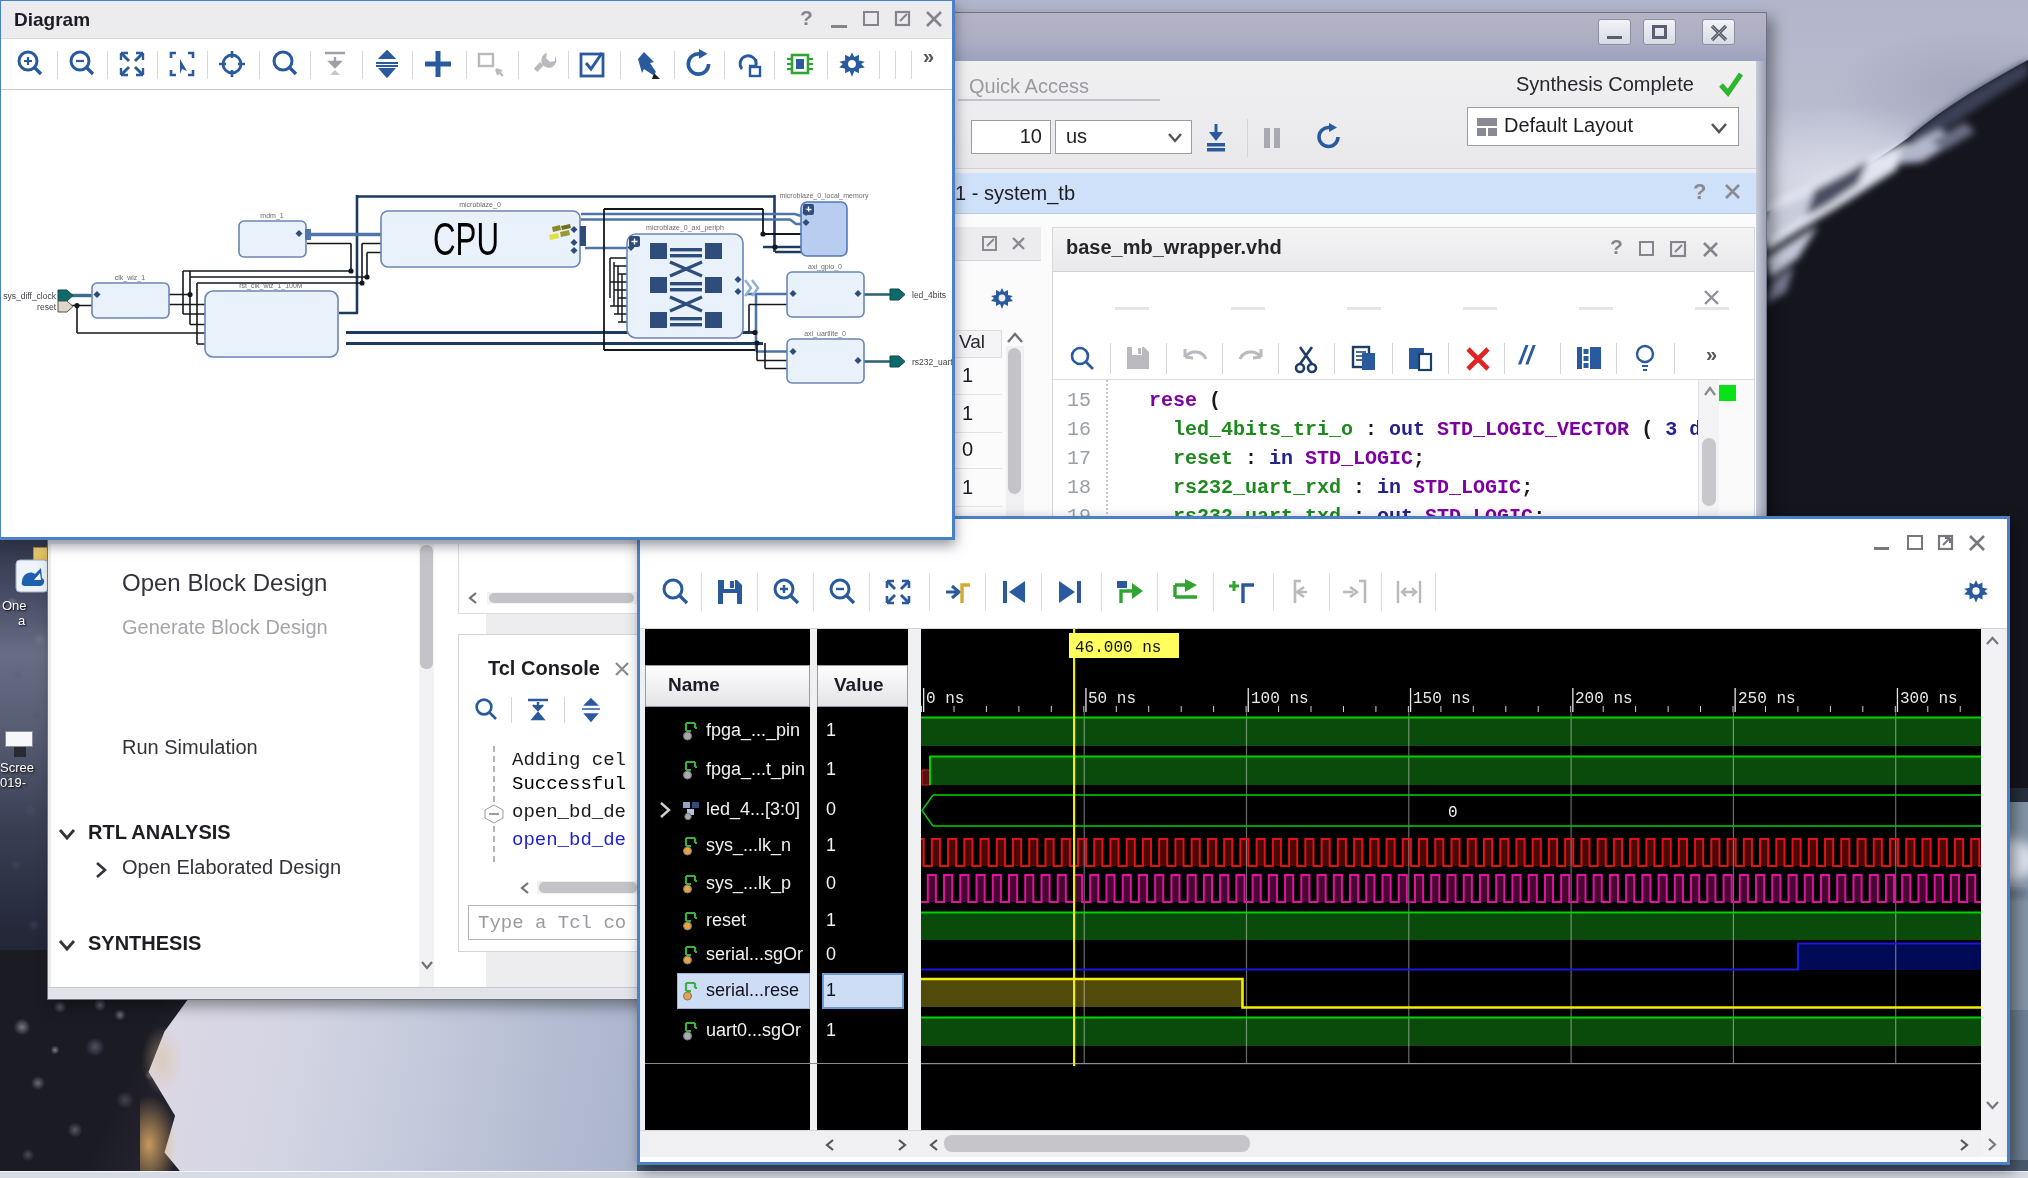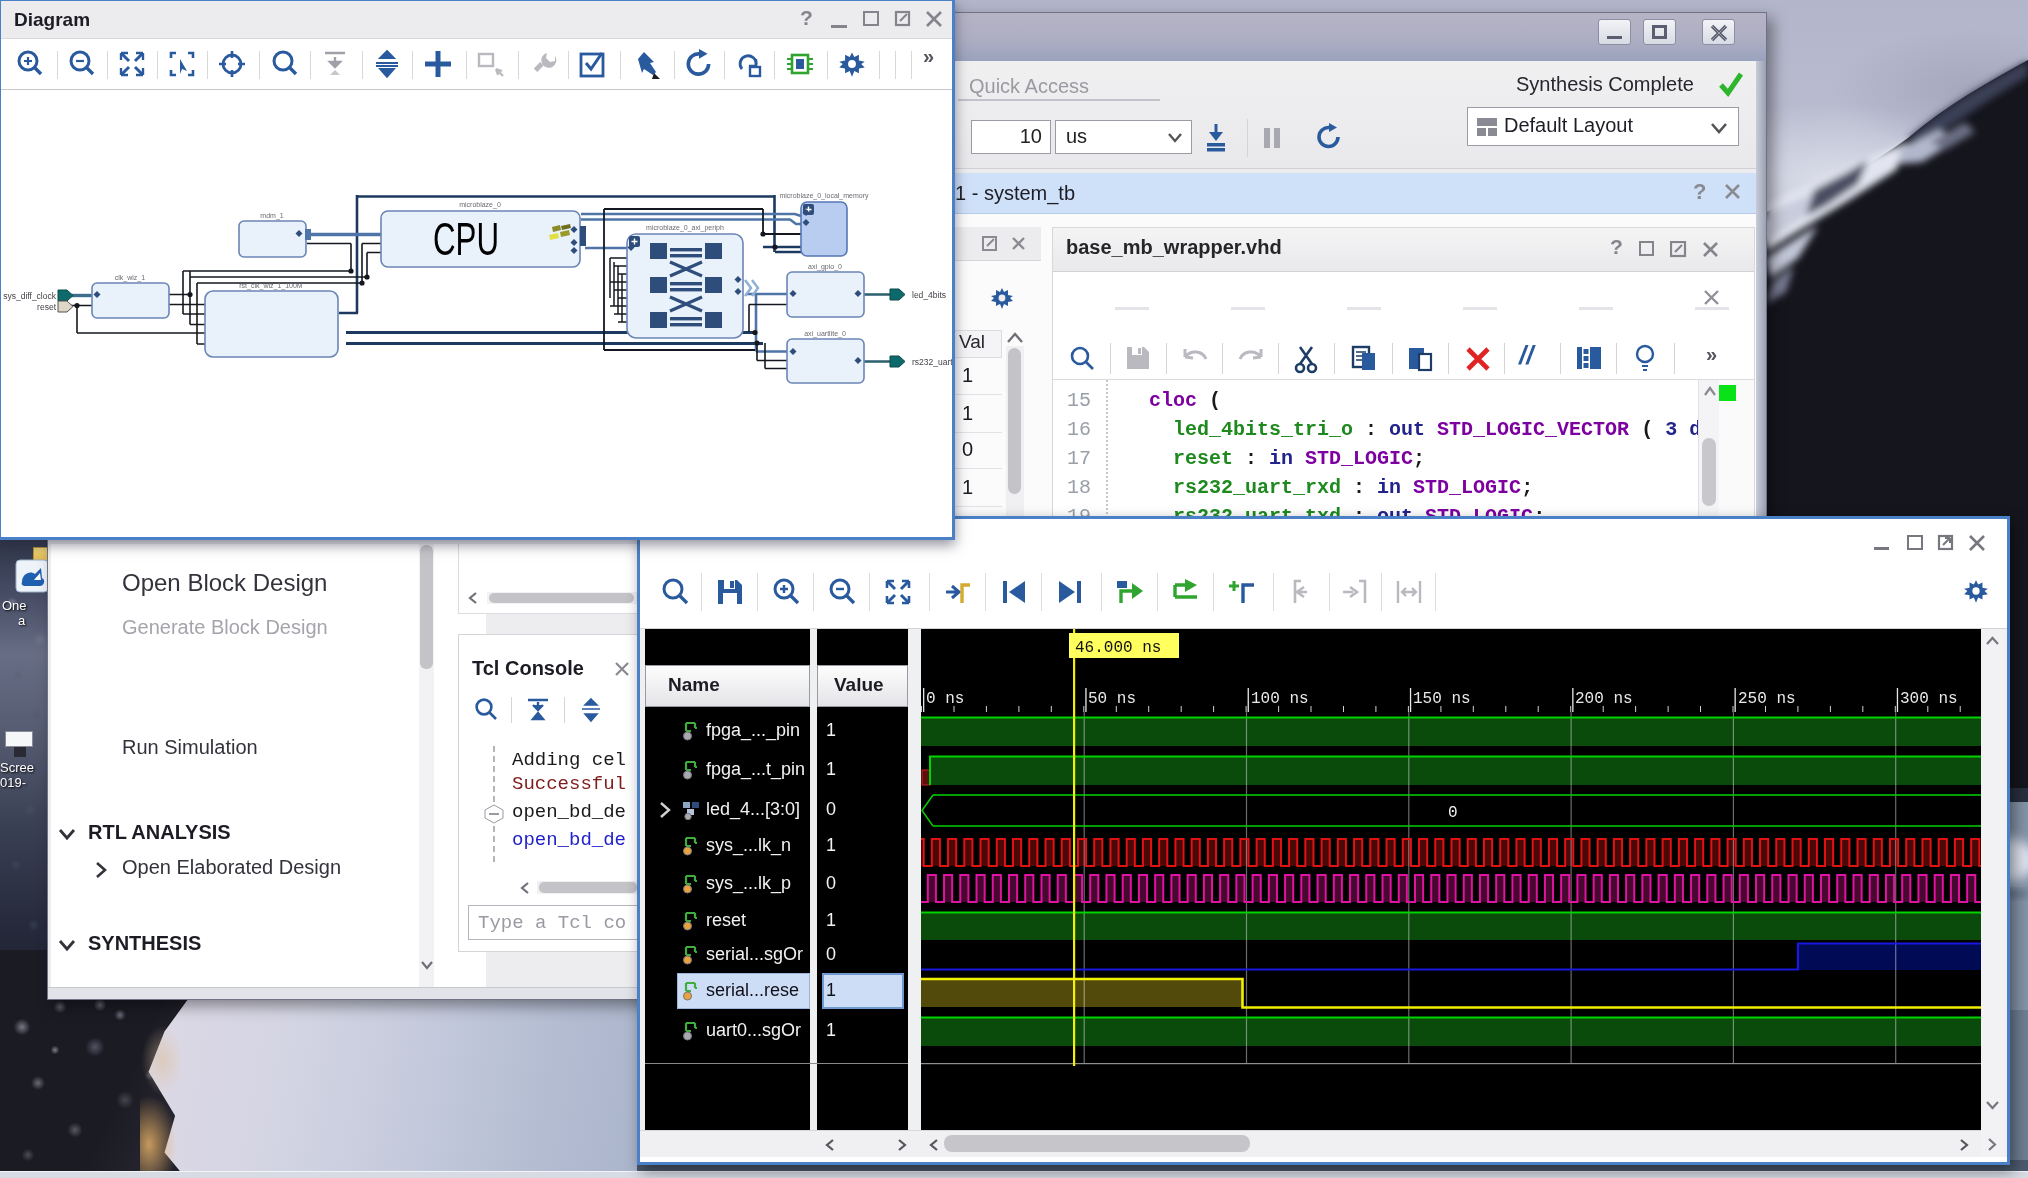--- a/index.html
+++ b/index.html
@@ -221,21 +221,21 @@
 <div class="sep" style="left:281px;top:6px;height:31px"></div>
 <div class="sep" style="left:339px;top:6px;height:31px"></div>
 <div class="sep" style="left:395px;top:6px;height:31px"></div>
 <div class="sep" style="left:451px;top:6px;height:31px"></div>
 <div class="sep" style="left:507px;top:6px;height:31px"></div>
 <div class="sep" style="left:563px;top:6px;height:31px"></div>
 <div class="sep" style="left:621px;top:6px;height:31px"></div>
 </div>
 <div class="abs" style="left:0;top:152px;width:645px;height:150px;background:#fff;overflow:hidden">
 <div class="abs mono" style="left:2px;top:9px;width:36px;text-align:right;font-size:20px;color:#9aa0a8">15</div>
-<div class="abs mono" style="left:48px;top:9px;font-size:20px;font-weight:bold;white-space:pre"><span style="color:#1a1a1a">&nbsp;&nbsp;&nbsp;&nbsp;</span><span style="color:#7d00a0">cloc</span><span style="color:#1a1a1a">&nbsp;(</span></div>
+<div class="abs mono" style="left:48px;top:9px;font-size:20px;font-weight:bold;white-space:pre"><span style="color:#1a1a1a">&nbsp;&nbsp;&nbsp;&nbsp;</span><span style="color:#7d00a0">rese</span><span style="color:#1a1a1a">&nbsp;(</span></div>
 <div class="abs mono" style="left:2px;top:38px;width:36px;text-align:right;font-size:20px;color:#9aa0a8">16</div>
 <div class="abs mono" style="left:48px;top:38px;font-size:20px;font-weight:bold;white-space:pre"><span style="color:#1a1a1a">&nbsp;&nbsp;&nbsp;&nbsp;&nbsp;&nbsp;</span><span style="color:#1e8a1e">led_4bits_tri_o</span><span style="color:#1a1a1a">&nbsp;:&nbsp;</span><span style="color:#23238e">out</span><span style="color:#1a1a1a">&nbsp;</span><span style="color:#7d00a0">STD_LOGIC_VECTOR</span><span style="color:#1a1a1a">&nbsp;(&nbsp;</span><span style="color:#23238e">3&nbsp;dow</span></div>
 <div class="abs mono" style="left:2px;top:67px;width:36px;text-align:right;font-size:20px;color:#9aa0a8">17</div>
 <div class="abs mono" style="left:48px;top:67px;font-size:20px;font-weight:bold;white-space:pre"><span style="color:#1a1a1a">&nbsp;&nbsp;&nbsp;&nbsp;&nbsp;&nbsp;</span><span style="color:#1e8a1e">reset</span><span style="color:#1a1a1a">&nbsp;:&nbsp;</span><span style="color:#23238e">in</span><span style="color:#1a1a1a">&nbsp;</span><span style="color:#7d00a0">STD_LOGIC</span><span style="color:#1a1a1a">;</span></div>
 <div class="abs mono" style="left:2px;top:96px;width:36px;text-align:right;font-size:20px;color:#9aa0a8">18</div>
 <div class="abs mono" style="left:48px;top:96px;font-size:20px;font-weight:bold;white-space:pre"><span style="color:#1a1a1a">&nbsp;&nbsp;&nbsp;&nbsp;&nbsp;&nbsp;</span><span style="color:#1e8a1e">rs232_uart_rxd</span><span style="color:#1a1a1a">&nbsp;:&nbsp;</span><span style="color:#23238e">in</span><span style="color:#1a1a1a">&nbsp;</span><span style="color:#7d00a0">STD_LOGIC</span><span style="color:#1a1a1a">;</span></div>
 <div class="abs mono" style="left:2px;top:125px;width:36px;text-align:right;font-size:20px;color:#9aa0a8">19</div>
 <div class="abs mono" style="left:48px;top:125px;font-size:20px;font-weight:bold;white-space:pre"><span style="color:#1a1a1a">&nbsp;&nbsp;&nbsp;&nbsp;&nbsp;&nbsp;</span><span style="color:#1e8a1e">rs232_uart_txd</span><span style="color:#1a1a1a">&nbsp;:&nbsp;</span><span style="color:#23238e">out</span><span style="color:#1a1a1a">&nbsp;</span><span style="color:#7d00a0">STD_LOGIC</span><span style="color:#1a1a1a">;</span></div>
 <div class="abs" style="left:53px;top:0;width:0;height:150px;border-left:2px dotted #c8c8cc"></div>
 </div>
@@ -271,21 +271,21 @@
       <path d="M2 3 L7 9 L12 3" stroke="#707078" stroke-width="2.2" fill="none"></path>
     </svg>
 <div class="abs" style="left:410px;top:531px;width:182px;height:70px;background:#fff;border:1px solid #dcdce0;border-top:none">
       <svg class="abs" style="left:8px;top:47px" width="12" height="14">
         <path d="M9 2 L3 7 L9 12" stroke="#707078" stroke-width="2.2" fill="none"></path>
       </svg>
       <div class="abs" style="left:28px;top:48px;width:150px;height:12px;background:#f2f2f4"></div>
       <div class="abs" style="left:30px;top:49px;width:145px;height:10px;background:#c4c4c8;border-radius:5px"></div>
     </div>
 <div class="abs" style="left:410px;top:621px;width:182px;height:318px;background:#fff;border:1px solid #d4d4d8">
-<div class="abs" style="left:13px;top:22px;font-size:20px;font-weight:bold;color:#1c1c24">Tcl Console</div>
+<div class="abs" style="left:29px;top:22px;font-size:20px;font-weight:bold;color:#1c1c24">Tcl Console</div>
 <svg class="abs" style="left:155px;top:26px" width="16" height="16">
         <path d="M2 2 L14 14 M14 2 L2 14" stroke="#8a8a92" stroke-width="2.2"></path>
       </svg>
 <svg class="abs" style="left:14px;top:62px" width="26" height="26">
         <circle cx="11" cy="10" r="7.4" stroke="#2a5a9e" stroke-width="2.6" fill="none"></circle>
         <path d="M16 15 L23 22" stroke="#2a5a9e" stroke-width="2.6"></path>
       </svg>
 <div class="sep" style="left:52px;top:62px;height:26px"></div>
 <svg class="abs" style="left:66px;top:62px" width="26" height="26">
         <path d="M3 3 H23 M13 5 L13 10 M8 8 L13 13 L18 8 M8 22 L13 16 L18 22 Z" stroke="#2a5a9e" stroke-width="2.4" fill="#2a5a9e"></path>
@@ -293,21 +293,21 @@
 <div class="sep" style="left:105px;top:62px;height:26px"></div>
 <svg class="abs" style="left:119px;top:62px" width="26" height="26">
         <path d="M13 2 L19 8 L7 8 Z M13 24 L19 17 L7 17 Z M4 12 H22" stroke="#2a5a9e" stroke-width="1.6" fill="#2a5a9e"></path>
       </svg>
 <div class="abs" style="left:34px;top:111px;width:0;height:116px;border-left:2px dashed #b4b4bc"></div>
 <svg class="abs" style="left:24px;top:168px" width="22" height="22">
         <path d="M11 2 L20 7 V15 L11 20 L2 15 V7 Z" fill="#fff" stroke="#9a9aa2"></path>
         <path d="M6 11 H16" stroke="#9a9aa2" stroke-width="2"></path>
       </svg>
 <div class="abs mono" style="left:53px;top:114px;font-size:19px;color:#1a1a1a;white-space:nowrap">Adding cel</div>
-<div class="abs mono" style="left:53px;top:138px;font-size:19px;color:#7f1d1d;white-space:nowrap">Successful</div>
+<div class="abs mono" style="left:53px;top:138px;font-size:19px;color:#000000;white-space:nowrap">Successful</div>
 <div class="abs mono" style="left:53px;top:166px;font-size:19px;color:#1a1a1a;white-space:nowrap">open_bd_de</div>
 <div class="abs mono" style="left:53px;top:194px;font-size:19px;color:#2222cc;white-space:nowrap">open_bd_de</div>
 <svg class="abs" style="left:60px;top:246px" width="12" height="14">
         <path d="M9 2 L3 7 L9 12" stroke="#707078" stroke-width="2.2" fill="none"></path>
       </svg>
 <div class="abs" style="left:78px;top:246px;width:102px;height:13px;background:#f0f0f2"></div>
 <div class="abs" style="left:80px;top:247px;width:98px;height:11px;background:#c4c4c8;border-radius:5px"></div>
 <div class="abs" style="left:9px;top:270px;width:170px;height:35px;border:1px solid #b4b4bc">
         <div class="abs mono" style="left:9px;top:6px;font-size:19px;color:#9a9aa2;white-space:nowrap">Type a Tcl co</div>
       </div>

